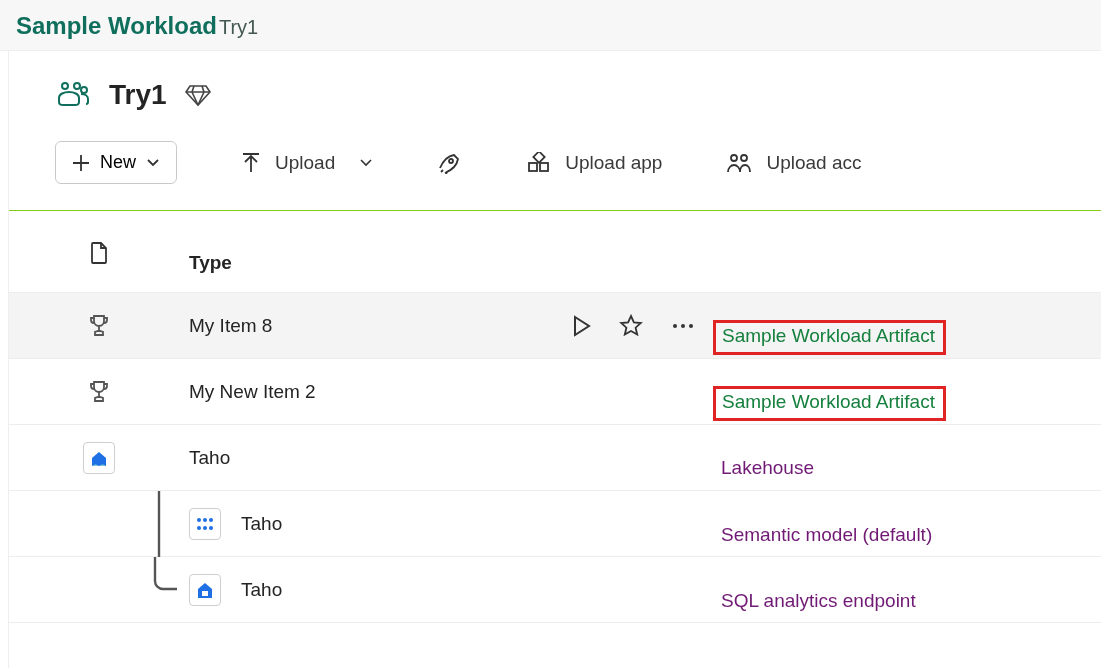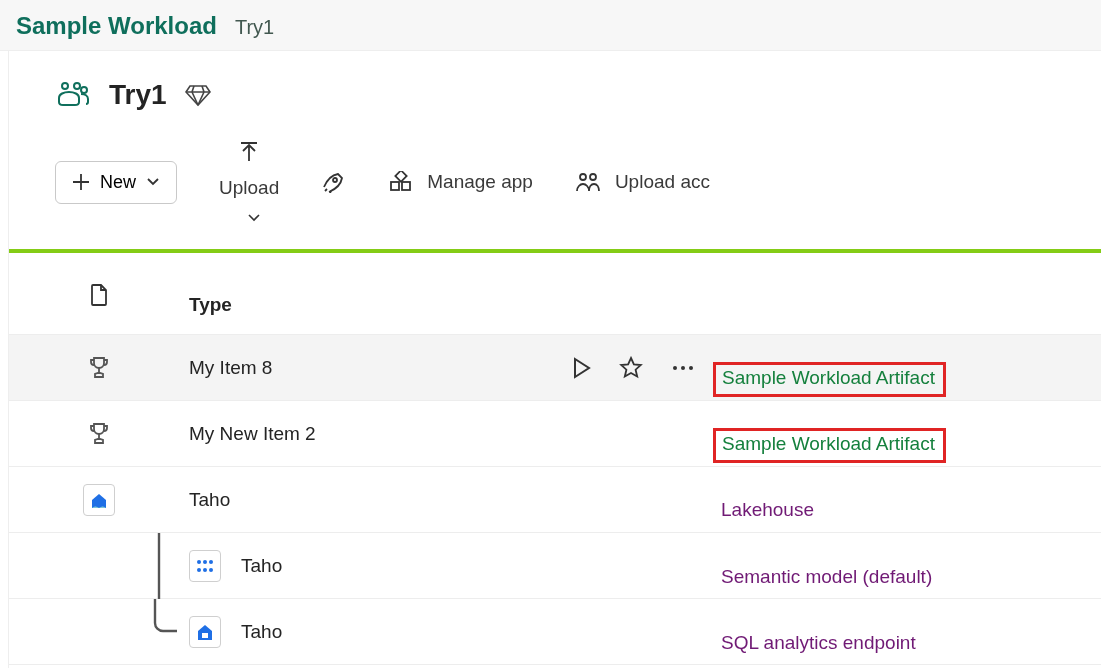--- a/index.html
+++ b/index.html
@@ -13,21 +13,21 @@
     overflow: hidden;
   }
 
   
   .breadcrumb-bar {
     background: #f7f7f7;
     border-bottom: 1px solid #eee;
     padding: 12px 16px 10px 16px;
     display: flex;
     align-items: baseline;
-    gap: 18px;
+    gap: 2px;
   }
   .breadcrumb-root {
     font-size: 24px;
     font-weight: 600;
     color: #0f6f5c; 
   }
   .breadcrumb-leaf {
     font-size: 20px;
     color: #425850;
   }
@@ -48,44 +48,44 @@
   }
   .ws-title {
     font-size: 28px;
     font-weight: 700;
   }
 
   
   .toolbar {
     display: flex;
     align-items: center;
-    gap: 42px;
+    gap: 64px;
     padding: 30px 36px 26px 46px;
-    border-bottom: 4px solid #84cc16;
+    border-bottom: 1px solid #84cc16;
   }
   .btn-new {
     display: inline-flex;
     align-items: center;
     gap: 10px;
     padding: 10px 16px;
     border: 1px solid #c9c9c9;
     border-radius: 6px;
     background: #fff;
     font-size: 18px;
     cursor: pointer;
   }
   .tool {
     display: inline-flex;
     align-items: center;
     gap: 14px;
     font-size: 19px;
     color: #3a3a3a;
     cursor: pointer;
   }
-  .tool.upload { gap: 14px; flex-direction: column; }
+  .tool.upload { gap: 14px; }
   .tool .caret { margin-left: 10px; }
 
   
   .table {
     width: 100%;
   }
   .thead, .trow {
     display: grid;
     grid-template-columns: 180px 1fr 380px;
     align-items: center;
@@ -217,21 +217,21 @@
         <path d="M6 18l-2 2M10 20l-1 2"></path>
       </svg>
     </span>
 
     <span class="tool">
       <svg width="24" height="22" viewBox="0 0 24 22" stroke="#333" stroke-width="1.8" fill="none">
         <rect x="2" y="11" width="8" height="8"></rect>
           <rect x="13" y="11" width="8" height="8"></rect>
         <rect x="8" y="1" width="8" height="8" transform="rotate(45 12 5)"></rect>
       </svg>
-      <span>Manage app</span>
+      <span>Upload app</span>
     </span>
 
     <span class="tool">
       <svg width="26" height="22" viewBox="0 0 26 22" stroke="#333" stroke-width="1.8" fill="none">
         <circle cx="8" cy="6" r="3"></circle>
           <circle cx="18" cy="6" r="3"></circle>
         <path d="M2 20c0-4 3-7 6-7s6 3 6 7M14 20c0-4 2-7 5-7s5 3 5 7"></path>
       </svg>
       <span>Upload acc</span>
     </span>

